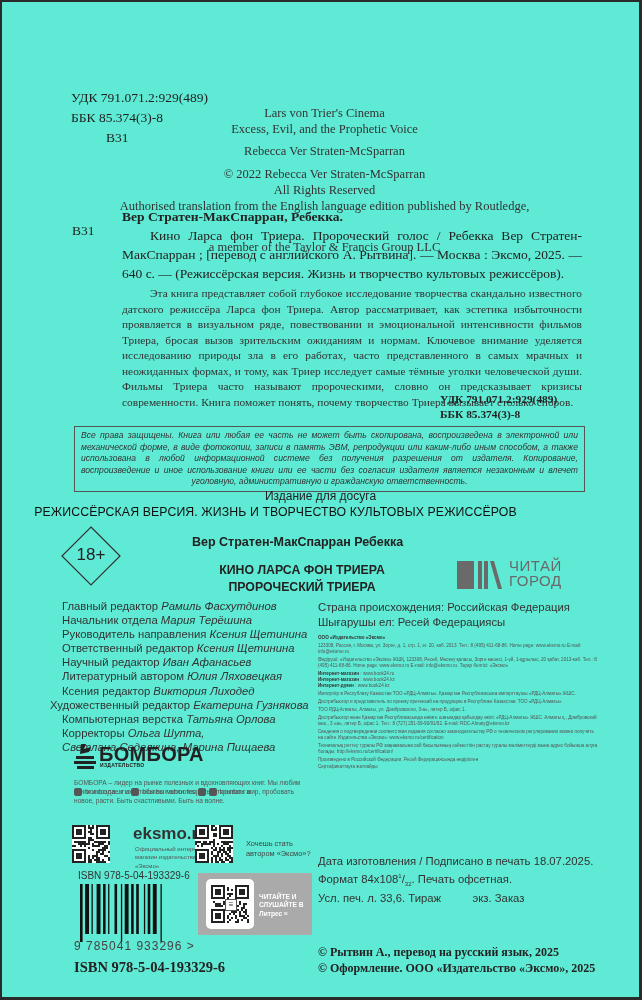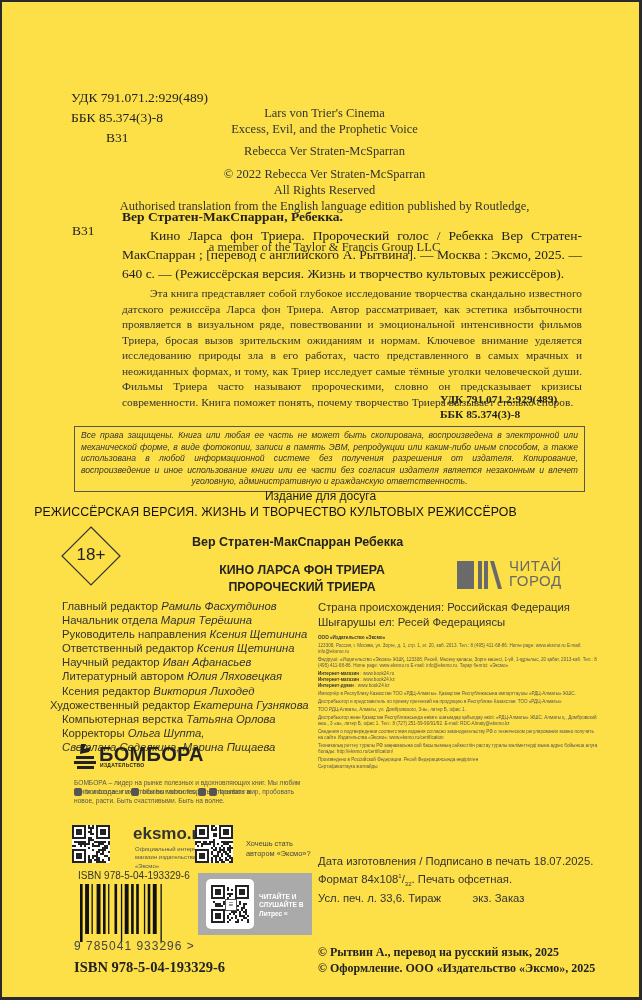--- a/index.html
+++ b/index.html
@@ -1,17 +1,17 @@
 <!DOCTYPE html>
 <html><head>
 <meta charset="utf-8">
 <style>
   html, body { margin: 0; padding: 0; }
   body { width: 642px; height: 1000px; background: #2a2a2a; position: relative; overflow: hidden; }
-  .page { position: absolute; left: 2px; top: 2px; width: 637px; height: 995px; background: #fde047; overflow: hidden; color: #222; }
+  .page { position: absolute; left: 2px; top: 2px; width: 637px; height: 995px; background: #5eead4; overflow: hidden; color: #222; }
   .serif { font-family: "Liberation Serif", "DejaVu Serif", serif; }
   .sans { font-family: "Liberation Sans", "DejaVu Sans", sans-serif; }
   .abs { position: absolute; }
 
   
   .udk-top { left: 69px; top: 86px; font-size: 13.5px; line-height: 20px; color: #222; }
   .udk-top .b31 { padding-left: 35px; }
 
   .orig { left: 150px; width: 345px; text-align: center; font-size: 12.5px; color: #333; }
   .orig-line { position: absolute; left: 0; right: 0; white-space: nowrap; }

